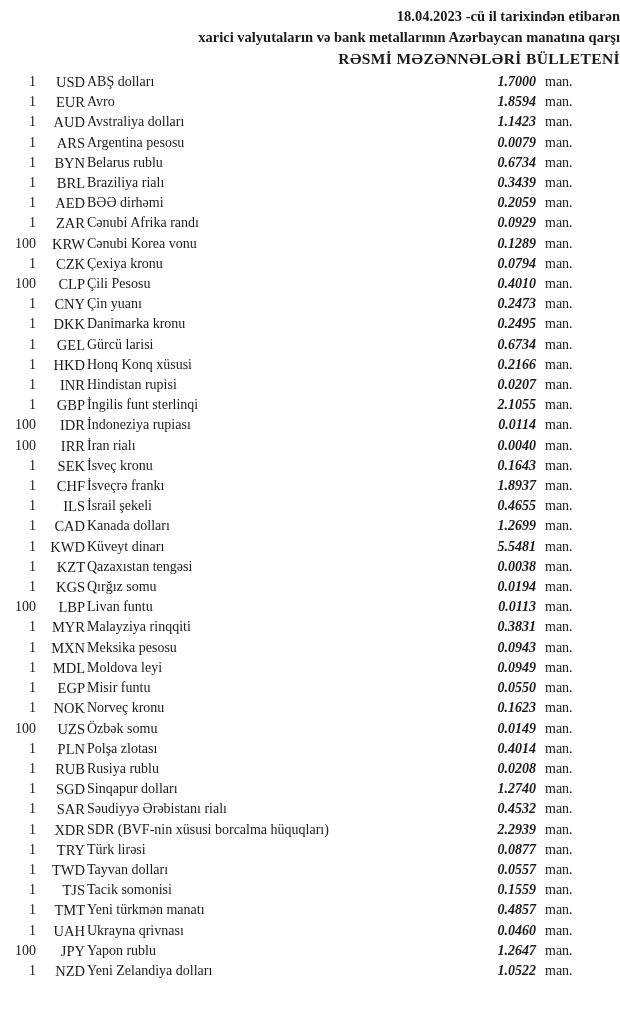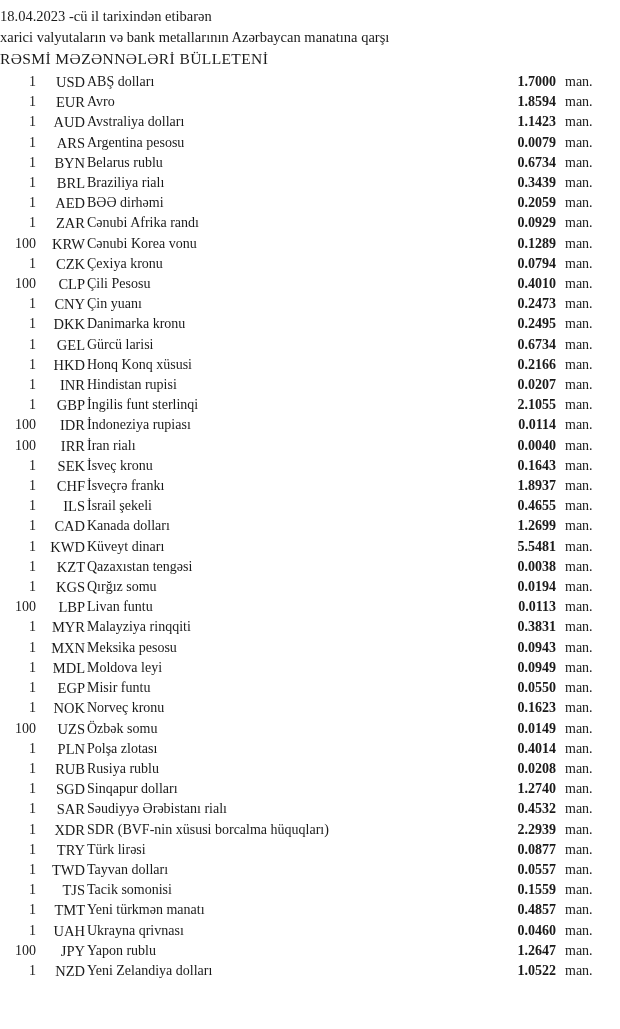--- a/index.html
+++ b/index.html
@@ -7,21 +7,21 @@
   body {
     width: 620px;
     height: 1029px;
     background: #ffffff;
     color: #1a1a1a;
     font-family: "Liberation Serif", "DejaVu Serif", serif;
     overflow: hidden;
   }
   .page { width: 620px; height: 1029px; padding-top: 6px; }
 
-  .hdr { text-align: left; font-weight: normal; }
+  .hdr { text-align: right; font-weight: bold; }
   .line1 { font-size: 14.5px; line-height: 21px; }
   .line2 { font-size: 14.5px; line-height: 21px; }
   .line3 { font-size: 15.5px; line-height: 22px; letter-spacing: 0.4px; }
 
   .section-title {
     text-align: center;
     font-weight: bold;
     font-size: 14.5px;
     line-height: 20px;
     margin-top: 24px;
@@ -38,22 +38,22 @@
     height: 20.2px;
     line-height: 20.2px;
     font-size: 14px;
     white-space: nowrap;
     overflow: visible;
     vertical-align: middle;
   }
   td.qty  { width: 36px;  text-align: right; }
   td.code { width: 49px;  text-align: right; font-size: 14.5px; }
   td.name { padding-left: 2px; }
-  td.rate { width: 120px; text-align: right; font-weight: bold; }
-  td.unit { width: 64px;  padding-left: 9px; }
+  td.rate { width: 120px; text-align: right; font-weight: bold; font-style: italic; }
+  td.unit { width: 84px;  padding-left: 9px; }
 </style>
 </head>
 <body>
 
 <div class="page">
   <div class="hdr line1">18.04.2023 -cü il tarixindən etibarən</div>
   <div class="hdr line2">xarici valyutaların və bank metallarının Azərbaycan manatına qarşı</div>
   <div class="hdr line3">RƏSMİ MƏZƏNNƏLƏRİ BÜLLETENİ</div>
 
 

